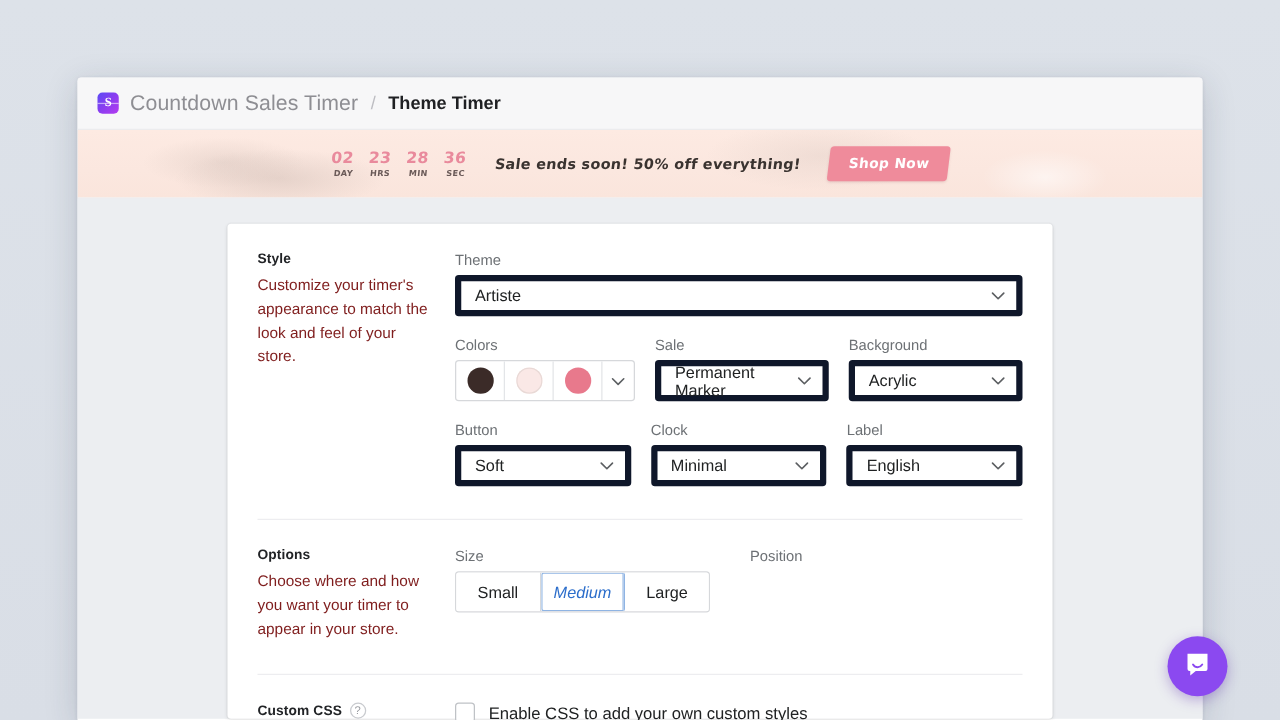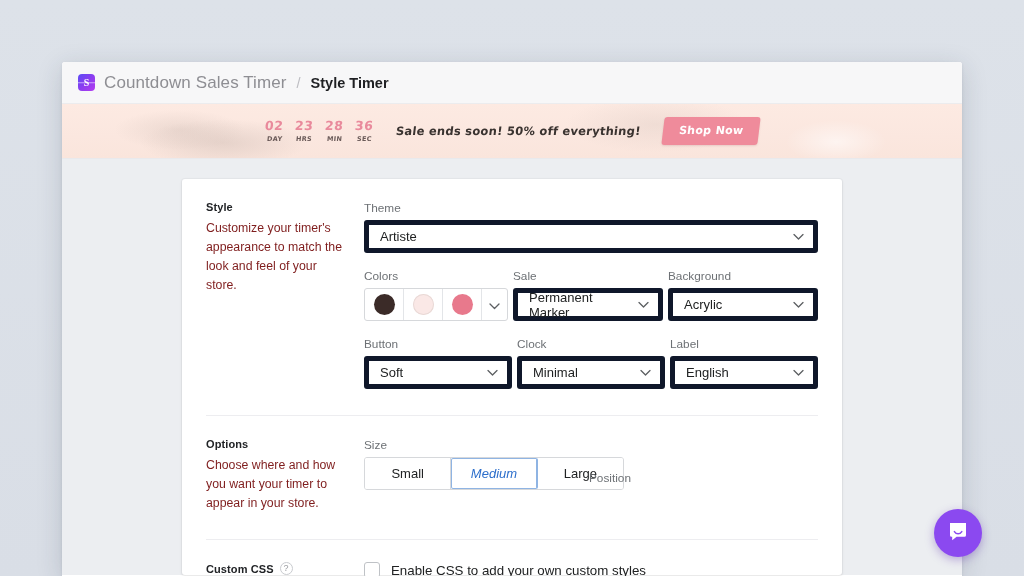--- a/index.html
+++ b/index.html
@@ -194,21 +194,21 @@
     font-size: 13px; color: #202223;
     cursor: pointer;
   }
   .select .chev {
     position: absolute; right: 9px; top: 50%;
     transform: translateY(-50%);
     pointer-events: none;
   }
   .chev svg { display: block; }
 
-  .row { display: flex; gap: 5px; align-items: flex-end; }
+  .row { display: flex; gap: 16px; }
   .row > .col { flex: 1; min-width: 0; }
   .row.mt { margin-top: 16px; }
 
   
   .swatches {
     display: flex;
     border: 1px solid #d6d8db;
     border-radius: 3px;
     overflow: hidden;
     height: 33px;
@@ -230,21 +230,21 @@
   }
 
   
   .segmented {
     display: flex;
     border: 1px solid #d6d8db;
     border-radius: 3px;
     overflow: hidden;
     height: 33px;
     background: #fff;
-    width: 260px;
+    width: 204px;
   }
   .seg {
     flex: 1;
     display: flex; align-items: center; justify-content: center;
     font-size: 13px; color: #202223;
     border-right: 1px solid #d6d8db;
     cursor: pointer;
     background: #fff;
   }
   .seg:last-child { border-right: none; }
@@ -288,21 +288,21 @@
 
 <div id="root">
   <div class="window">
 
     <div class="topbar">
       <span class="app-icon">
         <span>S</span>
       </span>
       <span class="crumb-app">Countdown Sales Timer</span>
       <span class="crumb-sep">/</span>
-      <span class="crumb-cur">Style Timer</span>
+      <span class="crumb-cur">Theme Timer</span>
     </div>
 
     <div class="banner">
       <div class="banner-inner">
 
         <div class="clock">
           <div class="clock-unit">
             <div class="clock-num">02</div>
             <div class="clock-lab">DAY</div>
           </div>

